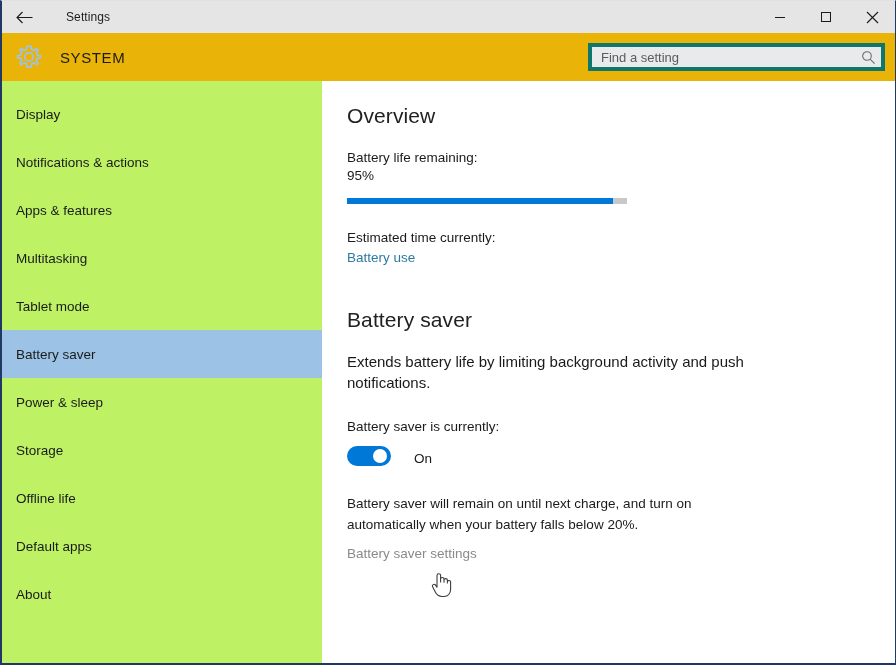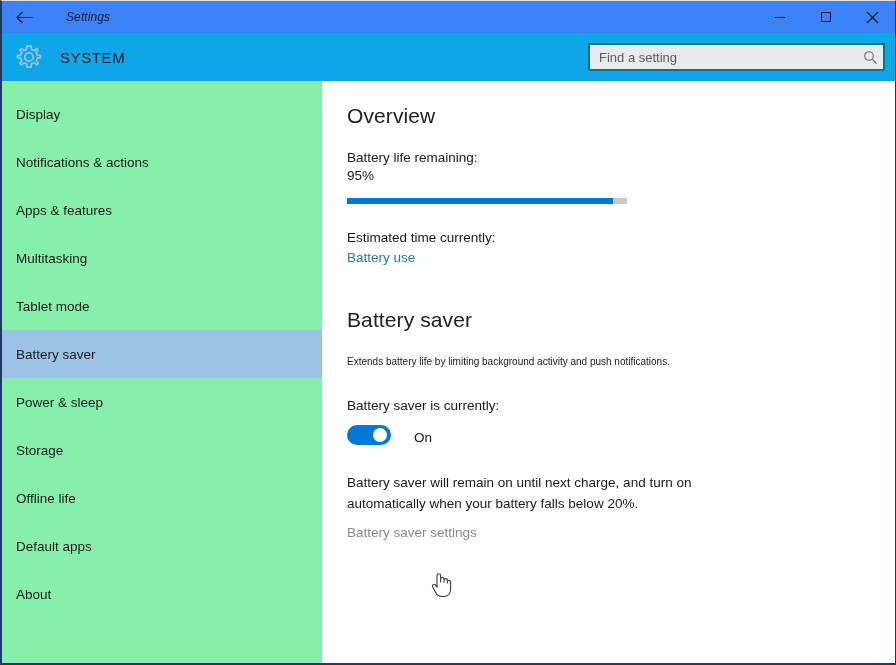--- a/index.html
+++ b/index.html
@@ -23,24 +23,23 @@
     border-bottom: 2px solid #1f3864;
     border-top: 1px solid #dfe0e2;
     overflow: hidden;
   }
 
   
   .titlebar {
     position: absolute;
     left: 0; right: 0; top: 0;
     height: 32px;
-    background: #3b82f6;
-    display: flex;
-    align-items: center;
-    font-style: italic;
+    background: #e5e5e5;
+    display: flex;
+    align-items: center;
   }
   .back-btn {
     width: 44px;
     height: 32px;
     display: flex;
     align-items: center;
     justify-content: center;
     color: #1a1a1a;
   }
   .back-btn svg { display: block; }
@@ -64,21 +63,21 @@
     justify-content: center;
     color: #1a1a1a;
   }
   .win-btn svg { display: block; }
 
   
   .header {
     position: absolute;
     left: 0; right: 0; top: 32px;
     height: 48px;
-    background: #0ea5e9;
+    background: #eab308;
     display: flex;
     align-items: center;
   }
   .gear-icon {
     margin-left: 12px;
     width: 30px;
     height: 30px;
     display: flex;
     align-items: center;
     justify-content: center;
@@ -90,21 +89,21 @@
     letter-spacing: .6px;
   }
   .search-box {
     position: absolute;
     left: 586px;
     top: 10px;
     width: 297px;
     height: 28px;
     box-sizing: border-box;
     background: #e9eaec;
-    border: 2px solid #0f766e;
+    border: 4px solid #0f766e;
     display: flex;
     align-items: center;
   }
   .search-placeholder {
     flex: 1;
     font-size: 13px;
     color: #5c5c5c;
     padding-left: 9px;
     line-height: 1;
   }
@@ -116,21 +115,21 @@
     color: #6b6b6b;
   }
 
   
   .sidebar {
     position: absolute;
     left: 0;
     top: 80px;
     bottom: 0;
     width: 320px;
-    background: #86efac;
+    background: #bef264;
     padding-top: 9px;
     box-sizing: border-box;
   }
   .nav-item {
     height: 48px;
     display: flex;
     align-items: center;
     padding-left: 14px;
     font-size: 13.5px;
     color: #1a1a1a;
@@ -186,21 +185,21 @@
     background: #0078d7;
   }
   .link {
     font-size: 13.5px;
     color: #2c7aa0;
     margin-top: 2px;
     display: inline-block;
     cursor: pointer;
   }
   .desc {
-    font-size: 10px;
+    font-size: 15px;
     color: #1a1a1a;
     line-height: 21px;
     width: 410px;
     margin-bottom: 26px;
   }
   .toggle-row {
     display: flex;
     align-items: flex-end;
     margin-top: 12px;
   }

